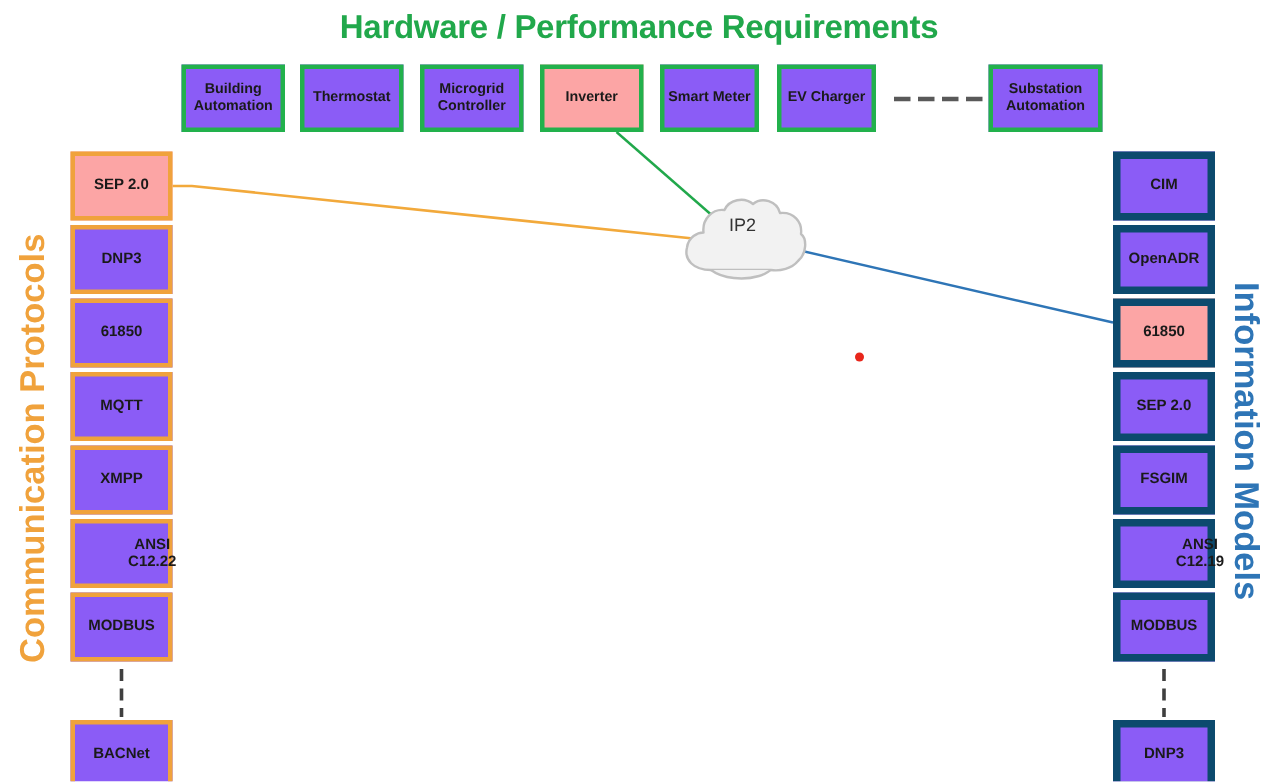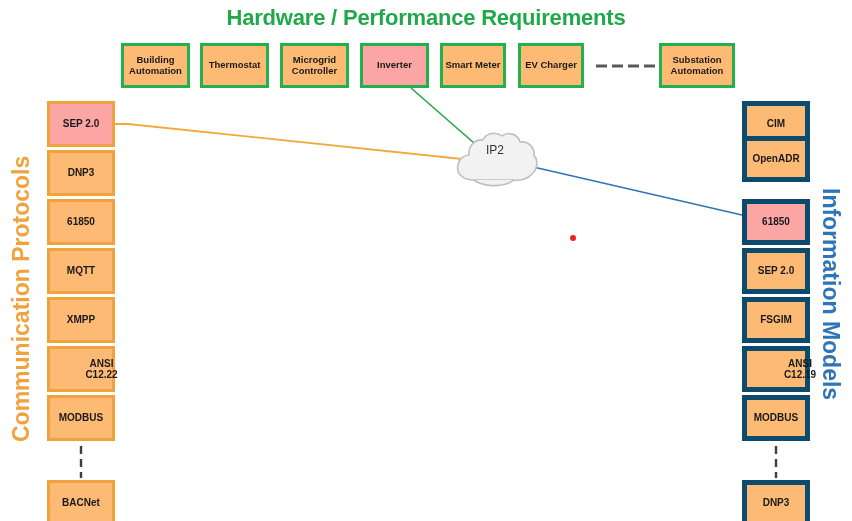--- a/index.html
+++ b/index.html
@@ -39,21 +39,21 @@
     box-sizing: border-box;
     display: flex;
     align-items: center;
     justify-content: center;
     text-align: center;
     color: #1a1a1a;
     font-weight: bold;
     line-height: 1.12;
     background: #7f7f7f;
   }
-  .node.filled { background: #fdba74; color: #1a1a1a; align-items: center; }
+  .node.filled { background: #8b5cf6; color: #1a1a1a; align-items: center; }
   .node.hollow { background: #fca5a5; color: #1a1a1a; }
 
   
   .hw {
     top: 43px;
     height: 45px;
     border: 3px solid #22b14c;
     font-size: 9.5px;
   }
   
@@ -203,21 +203,21 @@
     <line x1="3" y1="0" x2="3" y2="32" stroke="#3f3f3f" stroke-width="2.4" stroke-dasharray="8 5"></line>
   </svg>
 
   <div class="node proto filled" style="top:480px;">
     <span>BACNet</span>
   </div>
 
   <div class="node model filled" style="top:101px;">
     <span>CIM</span>
   </div>
-  <div class="node model filled" style="top:136px;">
+  <div class="node model filled" style="top:150px;">
     <span>OpenADR</span>
   </div>
   <div class="node model hollow" style="top:199px;">
     <span>61850</span>
   </div>
   <div class="node model filled" style="top:248px;">
     <span>SEP 2.0</span>
   </div>
   <div class="node model filled" style="top:297px;">
     <span>FSGIM</span>

